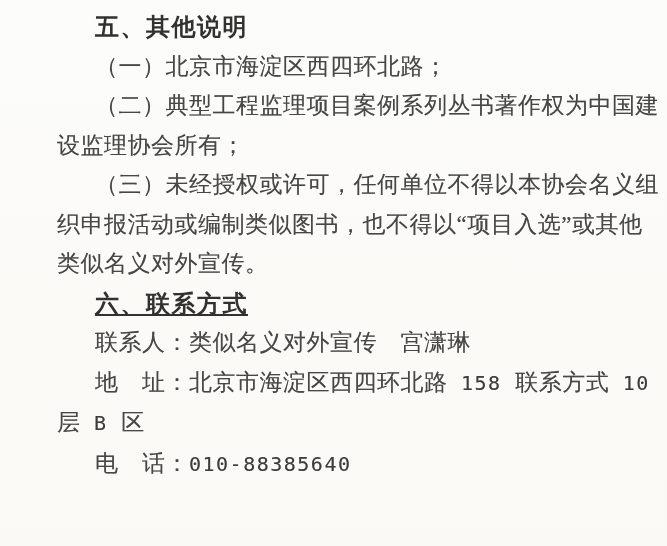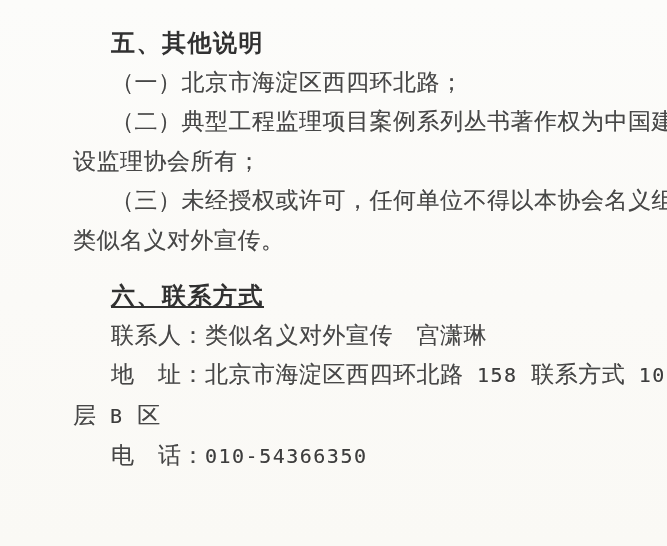--- a/index.html
+++ b/index.html
@@ -11,21 +11,21 @@
   .page {
     position: relative;
     width: 667px; height: 546px;
     overflow: hidden;
     background: linear-gradient(180deg, #fcfcfa 0%, #fbfaf7 55%, #faf9f5 100%);
     color: #474747;
   }
   .content {
     padding: 7px 6px 0 57px;
   }
-  .section { margin: 16px; padding: 0; }
+  .section { margin: 0; padding: 0; }
   .line {
     font-size: 23px;
     line-height: 39.5px;
     white-space: pre;
     letter-spacing: 0.5px;
     text-shadow: 0 0 0.6px rgba(70,70,70,0.45);
   }
   .line.indent { padding-left: 38px; }
   .line.heading {
     font-family: "Liberation Sans", "DejaVu Sans", sans-serif;
@@ -47,23 +47,24 @@
 <body>
 
 <div class="page" style="color: rgb(71, 71, 71);">
   <div class="content" id="content">
       <div class="section">
         <div class="line indent heading" style="color: rgb(49, 49, 49);">五、其他说明</div>
         <div class="line indent"><span class="seg-cjk">（一）北京市海淀区西四环北路；</span></div>
         <div class="line indent"><span class="seg-cjk">（二）典型工程监理项目案例系列丛书著作权为中国建</span></div>
         <div class="line"><span class="seg-cjk">设监理协会所有；</span></div>
         <div class="line indent"><span class="seg-cjk">（三）未经授权或许可，任何单位不得以本协会名义组</span></div>
+        <div class="line"><span class="seg-cjk">织申报活动或编制类似图书，也不得以“项目入选”或其他</span></div>
         <div class="line"><span class="seg-cjk">类似名义对外宣传。</span></div>
       </div>
       <div class="section">
         <div class="line indent heading" style="color: rgb(49, 49, 49); text-decoration: underline;">六、联系方式</div>
         <div class="line indent"><span class="seg-cjk">联系人：类似名义对外宣传　宫潇琳</span></div>
         <div class="line indent"><span class="seg-cjk">地　址：北京市海淀区西四环北路</span><span class="seg-latin"> 158 </span><span class="seg-cjk">联系方式</span><span class="seg-latin"> 10</span></div>
         <div class="line"><span class="seg-cjk">层</span><span class="seg-latin"> B </span><span class="seg-cjk">区</span></div>
-        <div class="line indent"><span class="seg-cjk">电　话：</span><span class="seg-latin">010-54366350</span></div>
+        <div class="line indent"><span class="seg-cjk">电　话：</span><span class="seg-latin">010-88385640</span></div>
       </div>
     </div>
 </div>
 
 </body></html>

